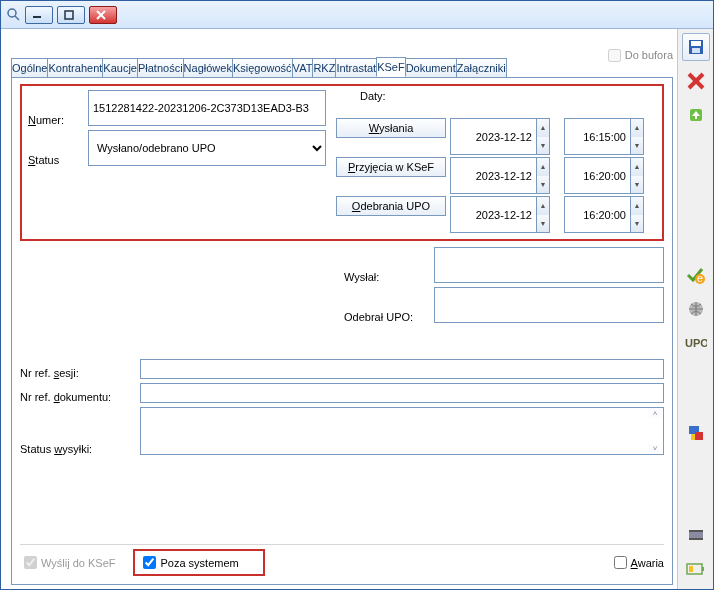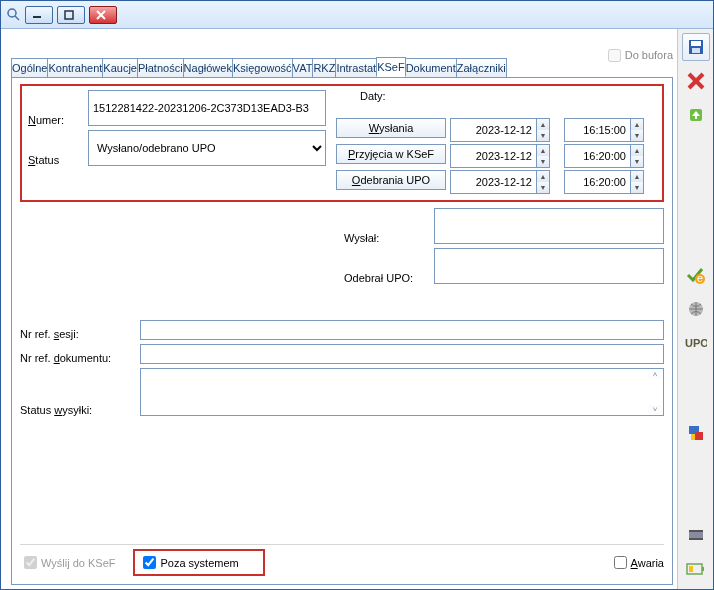--- a/index.html
+++ b/index.html
@@ -21,21 +21,21 @@
 .dobuf input{margin-right:4px;}
 .tabbody{border:1px solid #7a99bf;background:#fff;flex:1;padding:6px 8px 8px 8px;display:flex;flex-direction:column;gap:6px;position:relative;}
 .highlight{border:2px solid #c9302c;padding:4px 6px 6px 6px;}
 .row{display:flex;align-items:flex-end;}
 .lbl{width:60px;color:#000;}
 .lbl u{text-decoration:underline;}
 input[type=text].f,select.f{border:1px solid #7a99bf;height:36px;padding:0 4px;background:#fff;}
 .dgrid{display:grid;grid-template-columns:110px 110px 90px;gap:2px 4px;}
 .dbtn{border:1px solid #7a99bf;background:linear-gradient(#fdfefe,#e8eff8);height:20px;display:flex;align-items:center;justify-content:center;padding:0 4px;}
 .spin{display:flex;}
-.spin input{border:1px solid #7a99bf;border-right:none;height:24px;width:86px;text-align:right;padding-right:4px;}
+.spin input{border:1px solid #7a99bf;border-right:none;height:37px;width:86px;text-align:right;padding-right:4px;}
 .spin .ar{width:14px;border:1px solid #7a99bf;display:flex;flex-direction:column;}
 .spin .ar div{flex:1;display:flex;align-items:center;justify-content:center;font-size:7px;color:#555;background:linear-gradient(#f6f9fd,#dfe9f5);}
 .refblock{margin-top:30px;}
 .refrow{display:flex;align-items:flex-end;margin-bottom:4px;}
 .reflbl{width:120px;}
 .reflbl u{text-decoration:underline;}
 .refrow input[type=text]{flex:1;border:1px solid #7a99bf;height:20px;}
 .refrow textarea{flex:1;border:1px solid #7a99bf;height:48px;resize:none;}
 .udwrap{position:relative;flex:1;display:flex;}
 .udwrap .ud{position:absolute;right:2px;top:2px;bottom:2px;width:14px;display:flex;flex-direction:column;justify-content:space-between;}

